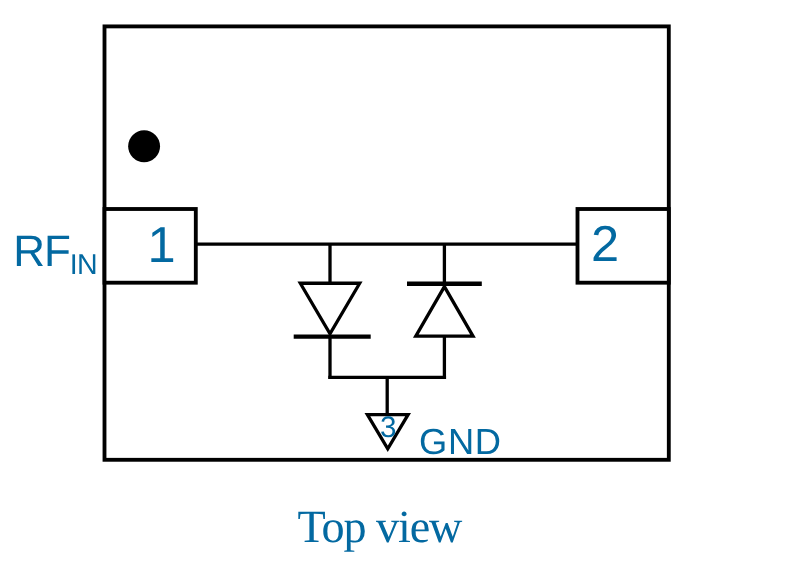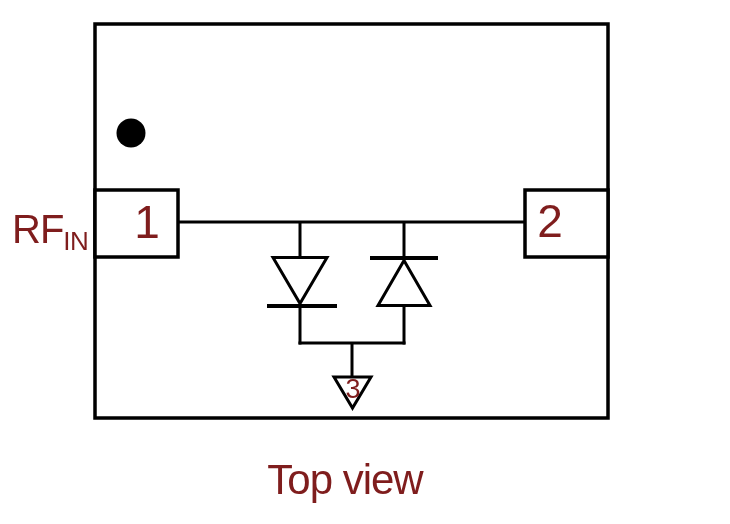--- a/index.html
+++ b/index.html
@@ -18,21 +18,21 @@
   }
   .canvas svg {
     position: absolute;
     left: 0;
     top: 0;
   }
   .label {
     position: absolute;
     line-height: 1;
     white-space: nowrap;
-    color: #7f1d1d;
+    color: #0369a1;
   }
   .pin-num {
     font-size: 46px;
     transform: translate(-50%, -50%);
   }
   .pin-num-small {
     font-size: 27px;
     transform: translate(-50%, -50%);
   }
   .rf-label {
@@ -46,20 +46,21 @@
     letter-spacing: -0.5px;
   }
   .gnd-label {
     font-size: 33px;
     letter-spacing: 0.5px;
   }
   .caption {
     font-size: 42px;
     letter-spacing: -1px;
     transform: translate(-50%, -50%);
+    font-family: Liberation Serif, serif;
   }
 </style>
 </head>
 <body>
 
 <div class="canvas">
 
   <svg width="730" height="524" viewBox="0 0 730 524">
     <g fill="none" stroke-width="3" stroke-linecap="butt" stroke="#000000">
 
@@ -89,16 +90,17 @@
   </svg>
 
   <div class="label pin-num" style="left:147px; top:222px;">1</div>
   <div class="label pin-num" style="left:550px; top:221px;">2</div>
   <div class="label pin-num-small" style="left:353px; top:389px;">3</div>
 
   <div class="label rf-label" style="left:12px; top:209px;">
     <span>RF</span><span class="sub">IN</span>
   </div>
 
+  <div class="label gnd-label" style="left:381px; top:385px;">GND</div>
 
   <div class="label caption" style="left:345px; top:480px;">Top view</div>
 
 </div>
 
 </body></html>

